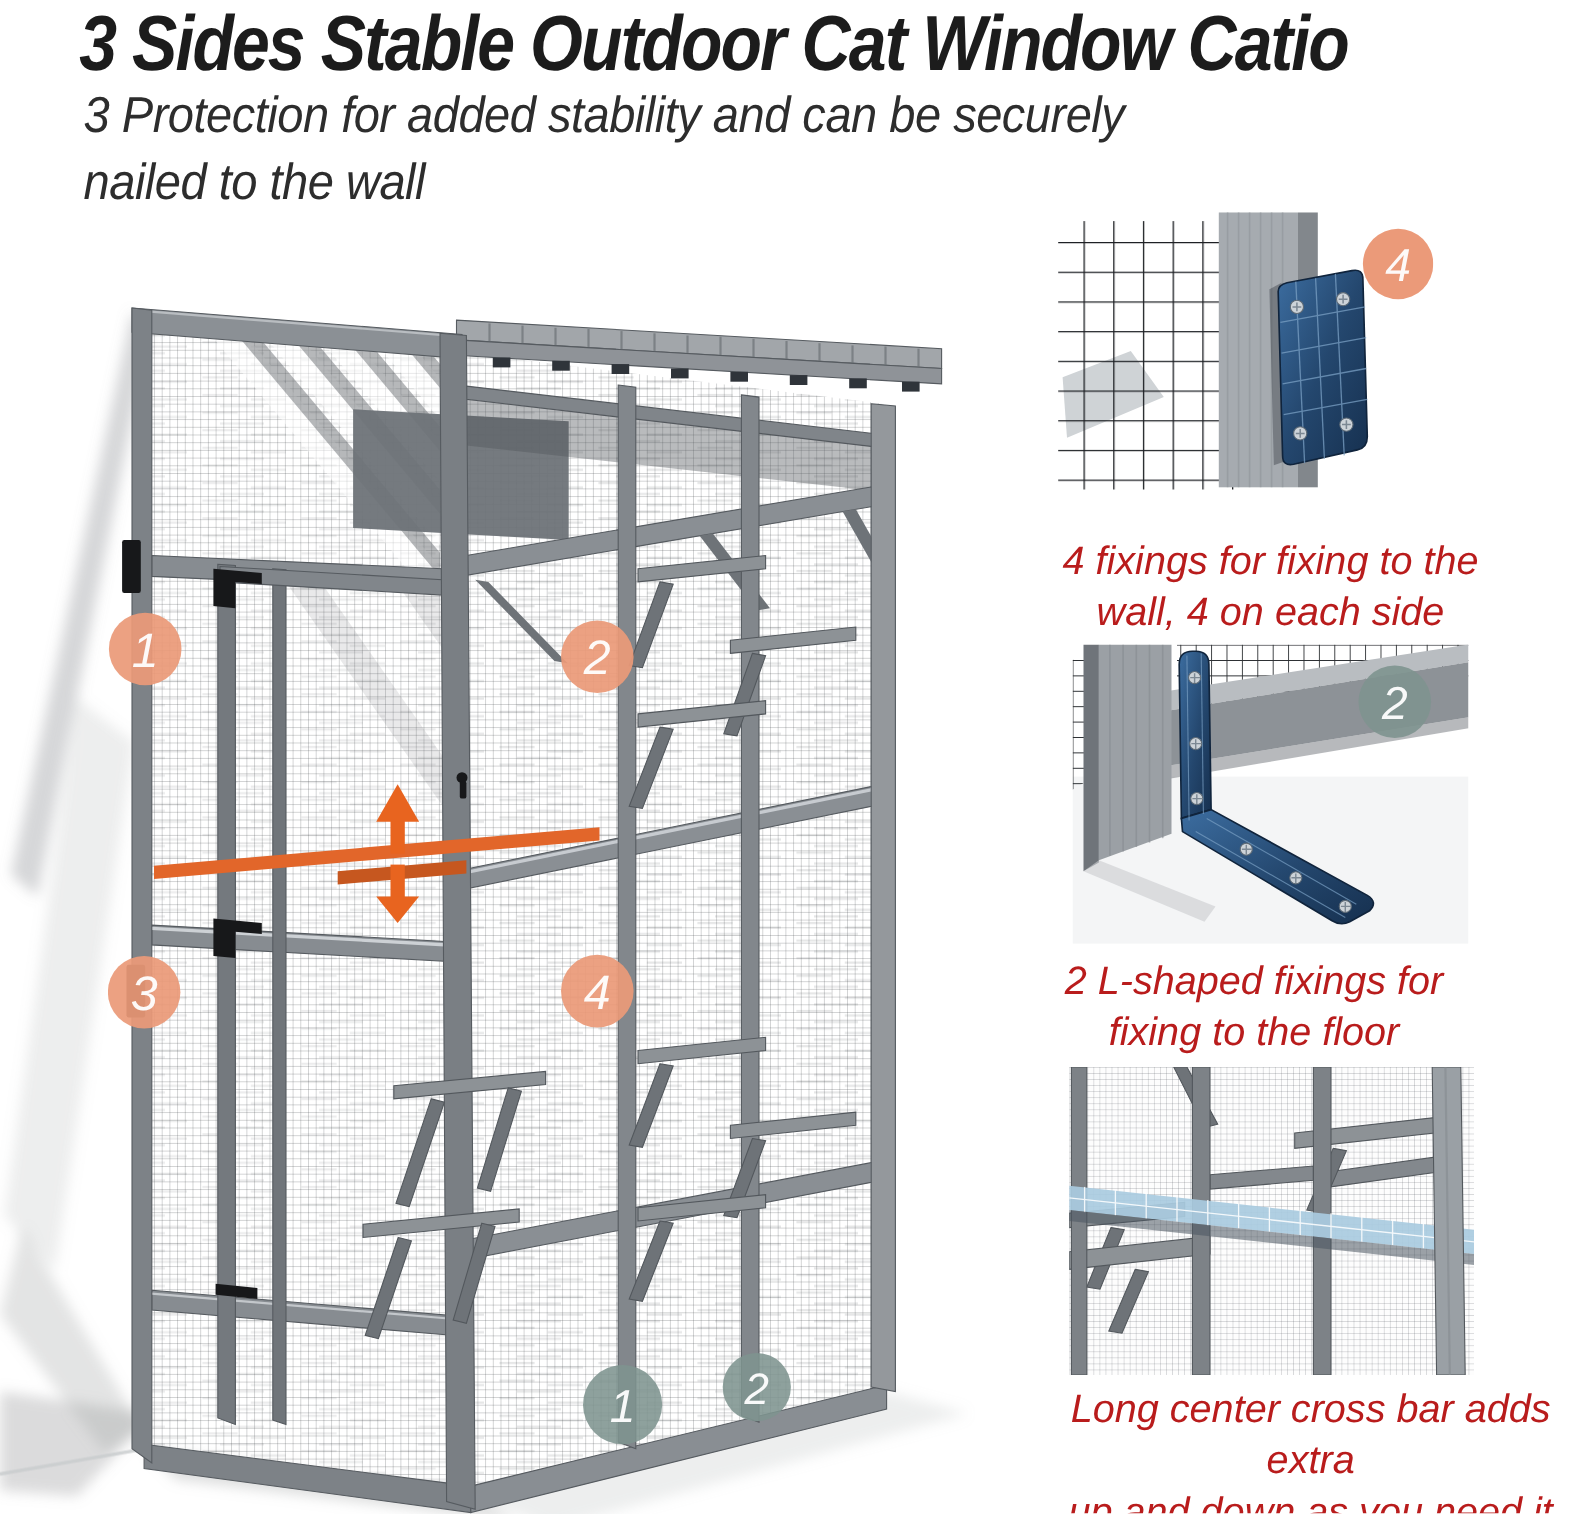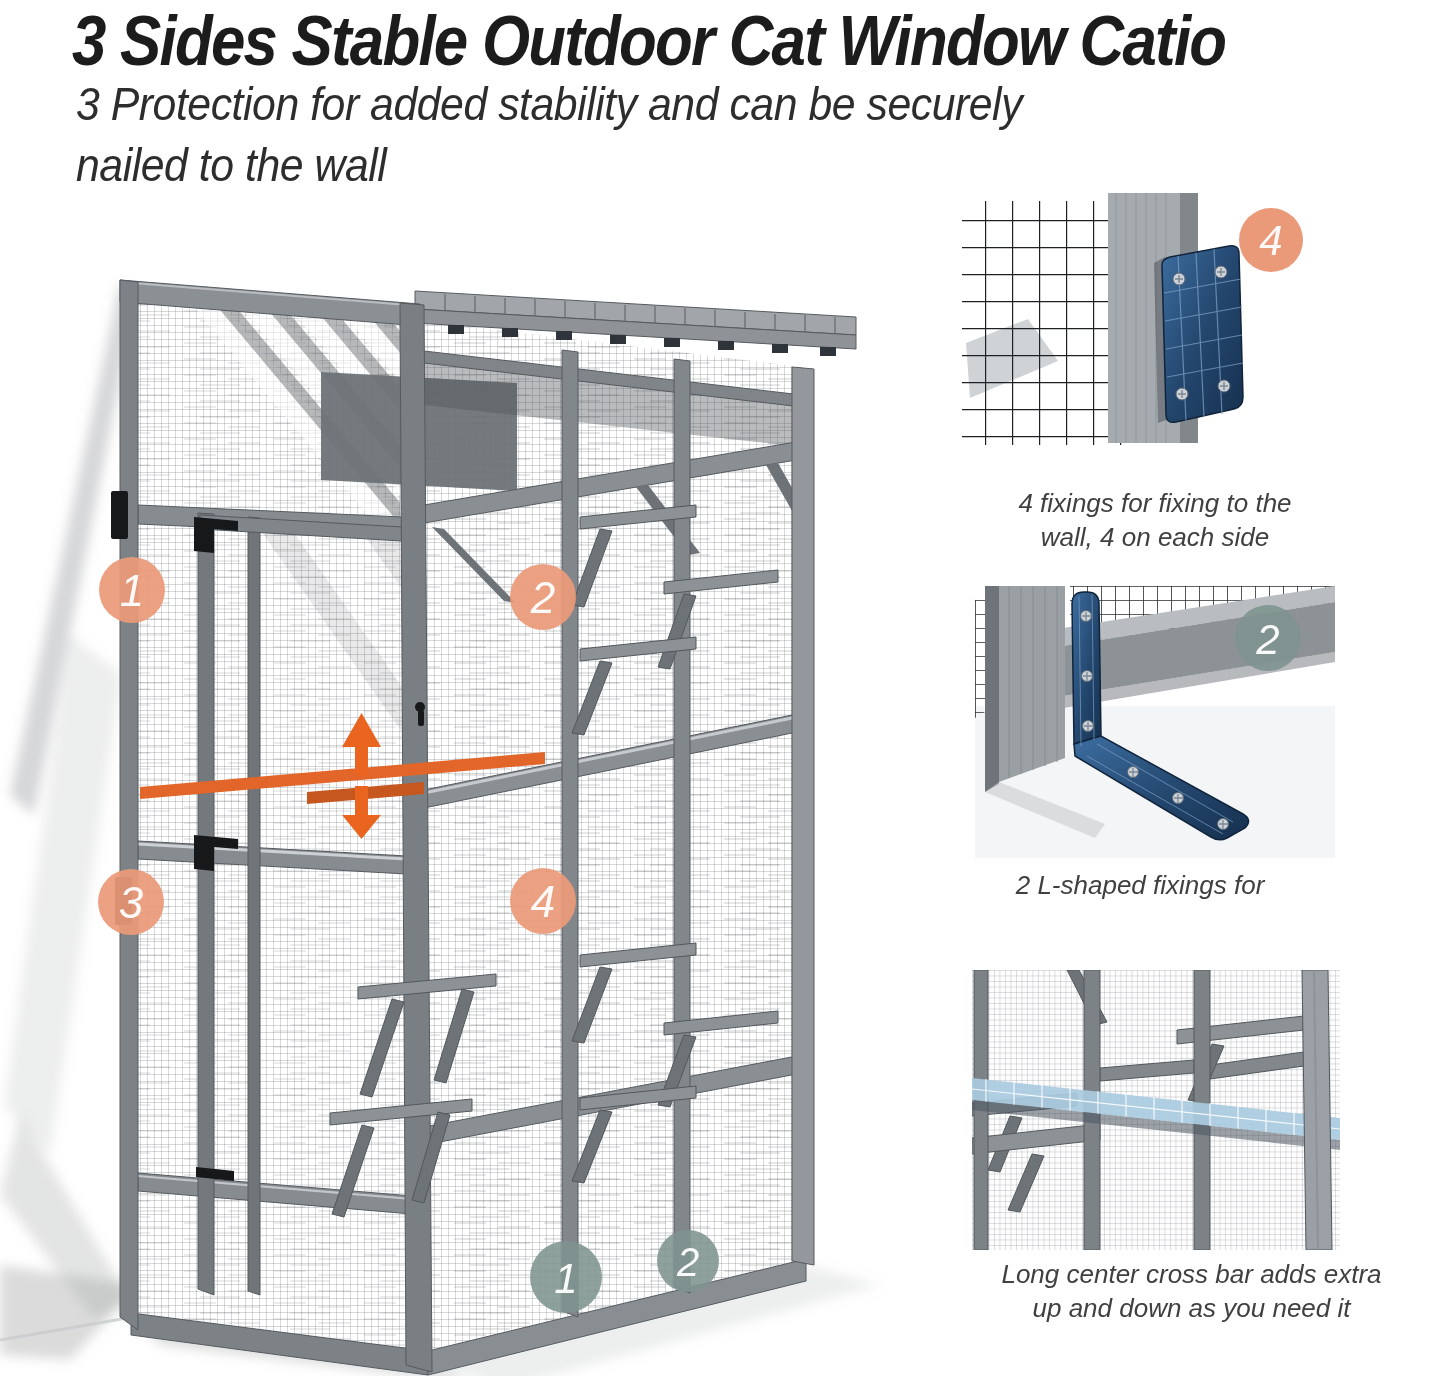--- a/index.html
+++ b/index.html
@@ -5,21 +5,21 @@
   html,body{margin:0;padding:0;background:#ffffff;}
   .page{position:relative;width:1445px;height:1376px;background:#ffffff;overflow:hidden;
         font-family:"Liberation Sans", sans-serif;color:#1e1e1e;font-style:italic;}
   .title{position:absolute;left:72px;top:0px;font-size:71px;font-weight:700;letter-spacing:-2px;
          white-space:nowrap;transform:scaleX(0.87);transform-origin:left top;color:#1c1c1c;}
   .subtitle{position:absolute;left:76px;top:74px;font-size:46px;font-weight:400;color:#2d2d2d;
          line-height:1.32;transform:scaleX(0.93);transform-origin:left top;letter-spacing:-0.5px;white-space:nowrap;}
   .main-art{position:absolute;left:0;top:255px;width:980px;height:1121px;}
   .fig{position:absolute;}
   .fig svg{display:block;}
-  .caption{position:absolute;text-align:center;font-size:26px;line-height:1.29;color:#404040;}
+  .caption{position:absolute;text-align:center;font-size:36px;line-height:1.29;color:#b91c1c;}
   .cap1{left:950px;top:487px;width:410px;}
   .cap2{left:940px;top:869px;width:400px;}
   .cap3{left:938px;top:1258px;width:507px;}
 </style>
 </head>
 <body>
 
 <div class="page">
 
   <div class="title">3 Sides Stable Outdoor Cat Window Catio</div>
@@ -326,20 +326,21 @@
           <path d="M199 212h9M203 208v9" stroke="#7c8893" stroke-width="1.3"></path>
         <circle cx="248" cy="238" r="5.5" fill="#cdd3d8" stroke="#5d6a76"></circle>
           <path d="M244 238h9M248 234v9" stroke="#7c8893" stroke-width="1.3"></path>
       </g>
       <circle cx="293" cy="52" r="33" fill="#7e948f" opacity="0.9"></circle>
       <text x="293" y="68" font-size="42" fill="#ffffff" text-anchor="middle" opacity="0.95" font-family="Liberation Sans, sans-serif">2</text>
     </svg>
   </div>
   <div class="caption cap2">
     <div>2 L-shaped fixings for</div>
+    <div>fixing to the floor</div>
   </div>
 
   <div class="fig" style="left:972px;top:970px;">
     <svg width="368" height="280" viewBox="0 0 368 280">
       <defs>
         <pattern id="mesh4" width="5.5" height="5.5" patternUnits="userSpaceOnUse">
           <path d="M0 0H5.5M0 0V5.5" stroke="#494d53" stroke-width="0.6" opacity="0.55" fill="none"></path>
         </pattern>
       </defs>
       <rect x="0" y="0" width="368" height="280" fill="#fdfdfd"></rect>

